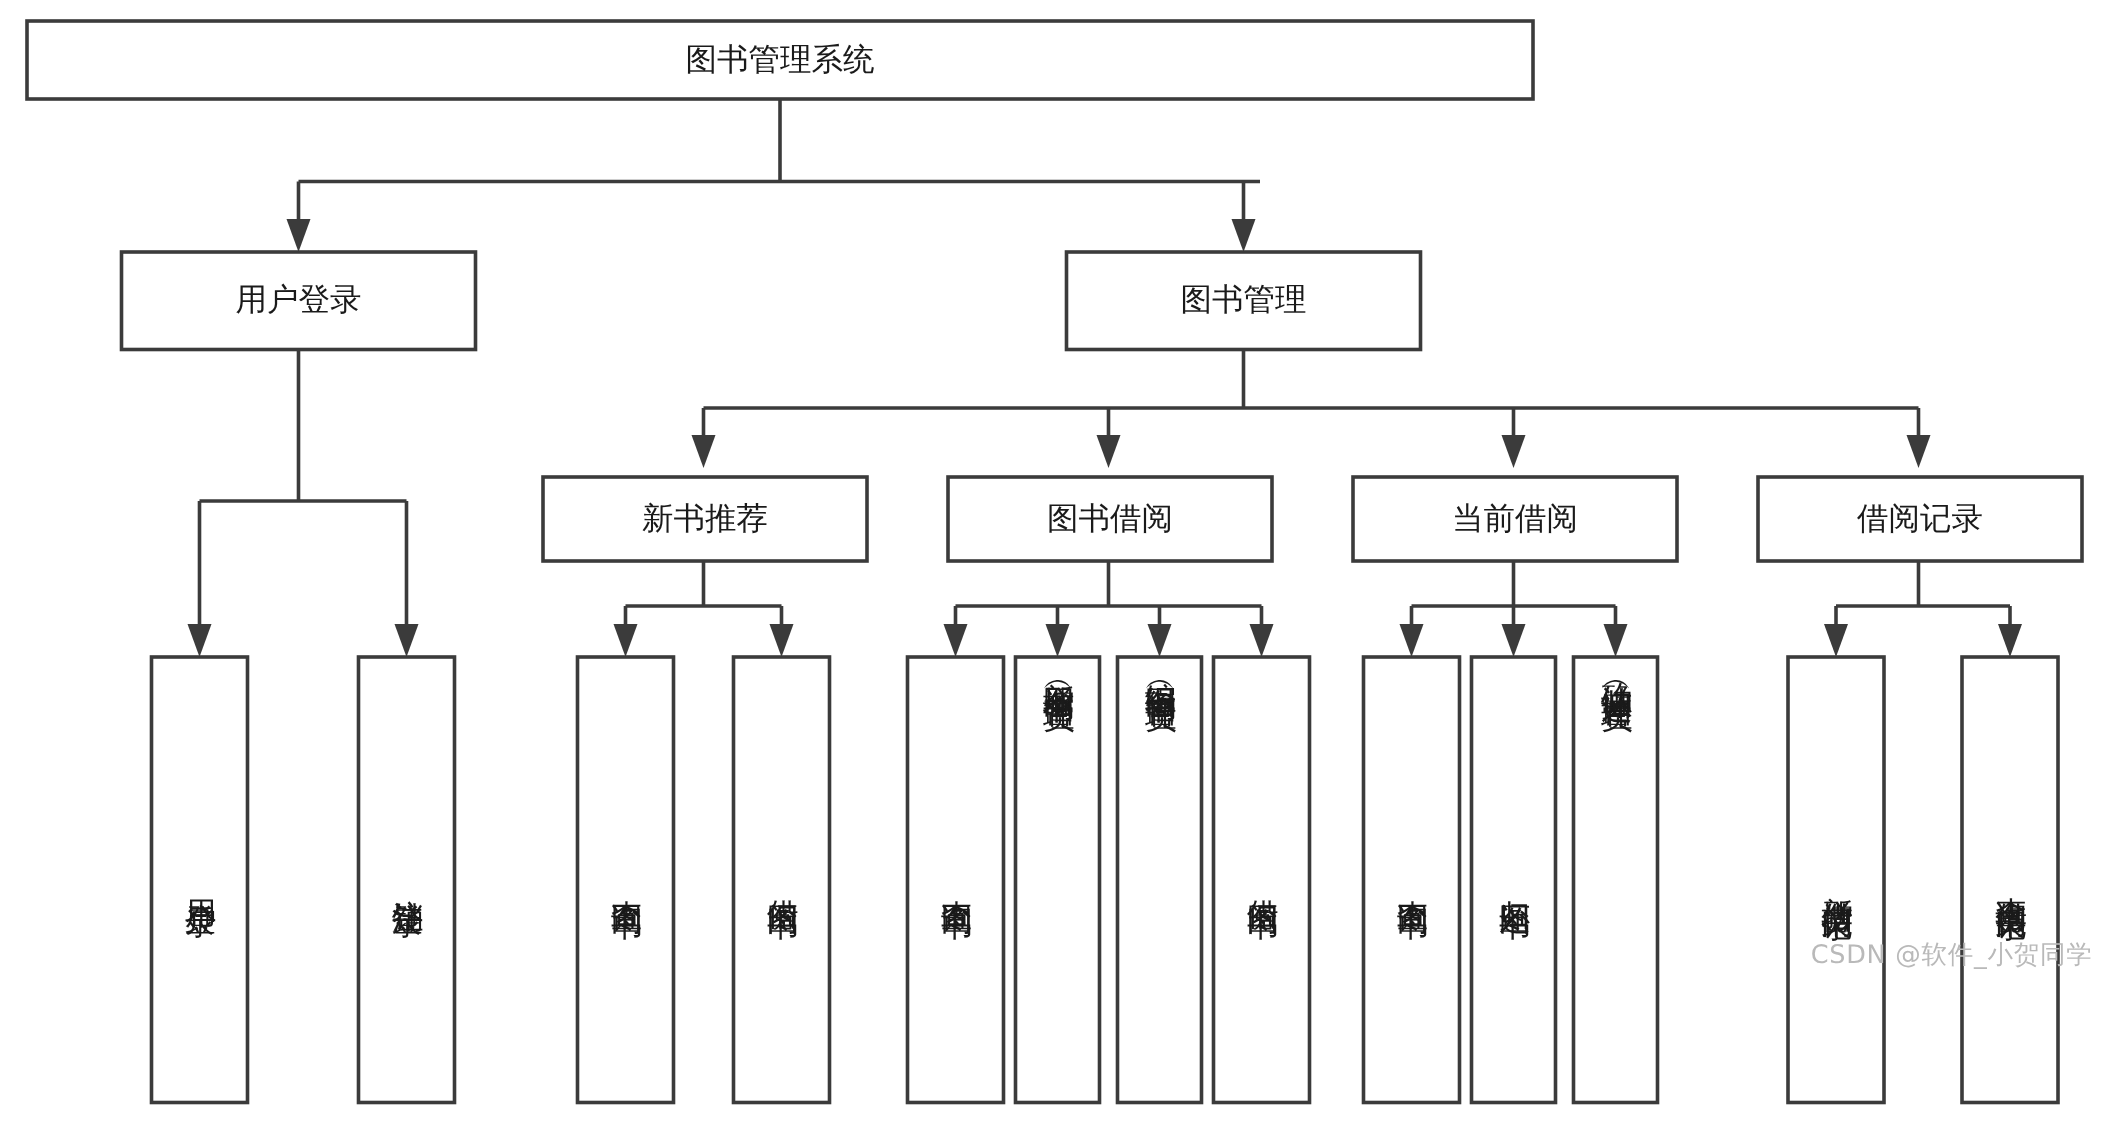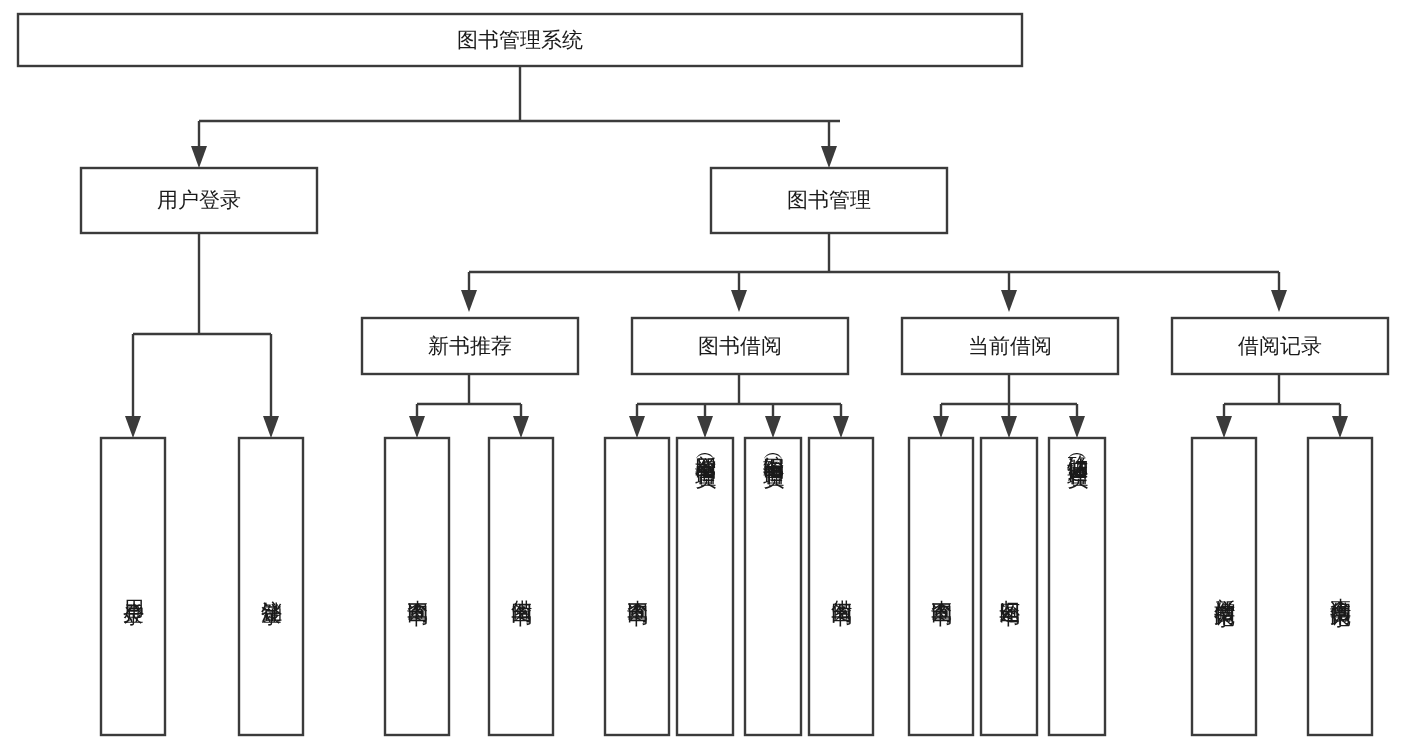--- a/index.html
+++ b/index.html
@@ -245,14 +245,15 @@
     <span class="vlabel">确认归还（管理员）</span>
   </div>
 
   <div class="vlabel-wrap" style="left:1192px; top:438px; width:64px; height:297px;">
     <span class="vlabel">新增借阅记录</span>
   </div>
   <div class="vlabel-wrap" style="left:1308px; top:438px; width:64px; height:297px;">
     <span class="vlabel">查询借阅记录</span>
   </div>
 
+  <div id="watermark">CSDN @软件_小贺同学</div>
 
 </div>
 
 </body></html>

